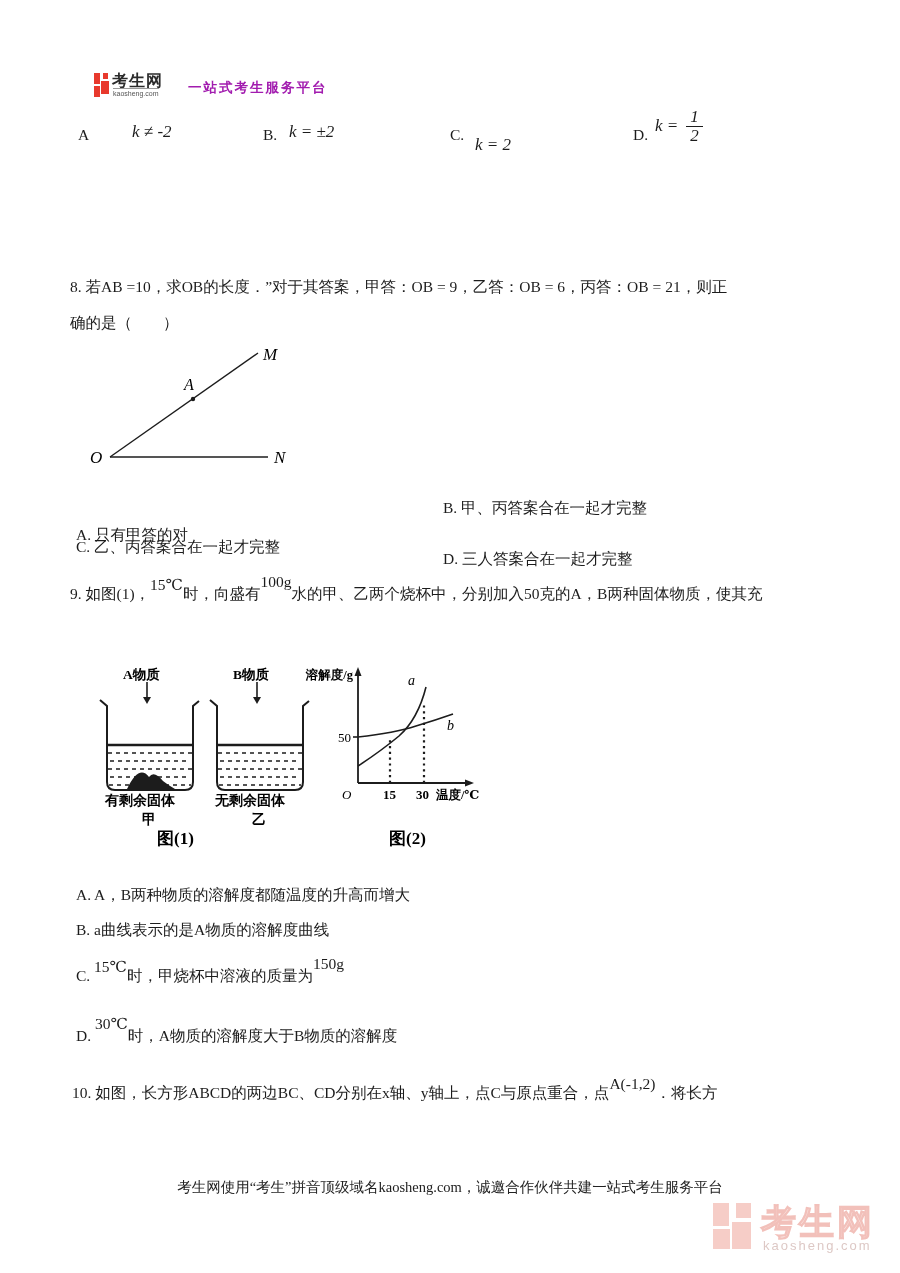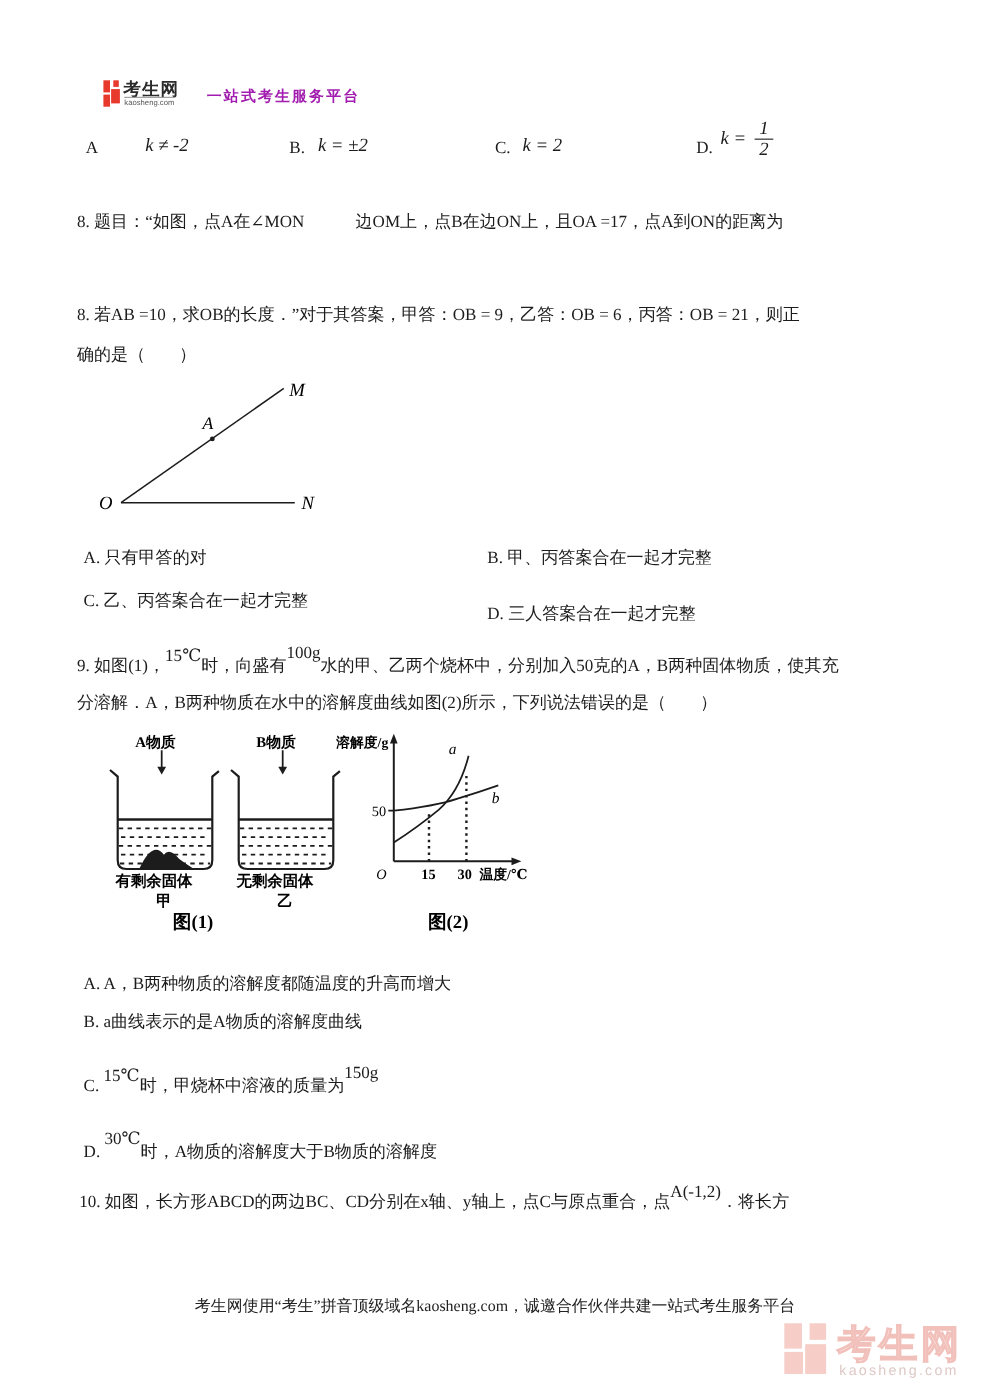--- a/index.html
+++ b/index.html
@@ -19,21 +19,21 @@
               font-family:"Liberation Sans","DejaVu Sans",sans-serif;letter-spacing:1px;}
   .logo-domain{position:absolute;left:113px;top:88px;font-size:7px;color:#555;
                font-family:"Liberation Sans","DejaVu Sans",sans-serif;border-top:1px solid #999;padding-top:1px;}
   .tagline{position:absolute;left:164px;top:79px;font-size:13.5px;font-weight:bold;color:#a21caf;letter-spacing:2px;margin-left:24px;}
   
   .fracwrap{position:absolute;left:655px;top:108px;font-size:17px;font-style:italic;display:flex;align-items:center;}
   .frac{display:inline-flex;flex-direction:column;align-items:center;margin-left:8px;font-style:italic;line-height:1.05;}
   .frac .num{padding:0 4px;}
   .frac .den{padding:0 4px;border-top:1.5px solid #1c1c1c;}
   .sup{display:inline-block;transform:translateY(-9px);text-align:center;}
-  .sup2{display:inline-block;transform:translateY(-12px);margin-top:12px;}
+  .sup2{display:inline-block;transform:translateY(-12px);}
   
   .footer{position:absolute;left:0;top:1178px;width:900px;text-align:center;font-size:14.5px;color:#222;}
   .wm{position:absolute;left:713px;top:1203px;width:190px;height:55px;}
   .wm-icon div{position:absolute;background:#f6cdc7;}
   .wm-b1{left:0;top:0;width:16px;height:23px;}
   .wm-b2{left:0;top:26px;width:17px;height:20px;}
   .wm-b3{left:23px;top:0;width:15px;height:15px;}
   .wm-b4{left:19px;top:19px;width:19px;height:27px;}
   .wm-title{position:absolute;left:48px;top:-4px;font-size:35px;font-weight:bold;color:#fbe9e7;
             -webkit-text-stroke:1.2px #f2c0ba;font-family:"Liberation Sans","DejaVu Sans",sans-serif;letter-spacing:3px;}
@@ -56,53 +56,51 @@
     <div class="logo-title">考生网</div>
     <div class="logo-domain">kaosheng.com</div>
     <div class="tagline">一站式考生服务平台</div>
   </div>
 
   <div class="ln" style="left:78px;top:124px;">A</div>
   <div class="ln kval" style="left:132px;top:121px;">k ≠ -2</div>
   <div class="ln" style="left:263px;top:124px;">B.</div>
   <div class="ln kval" style="left:289px;top:121px;">k = ±2</div>
   <div class="ln" style="left:450px;top:124px;">C.</div>
-  <div class="ln kval" style="left:475px;top:121px;">k = 2</div>
+  <div class="ln kval" style="left:475px;top:134px;">k = 2</div>
   <div class="ln" style="left:633px;top:124px;">D.</div>
   <div class="fracwrap">
     <span>k =</span>
     <span class="frac">
       <span class="num">1</span>
       <span class="den">2</span>
     </span>
   </div>
 
-  <div class="ln" style="left:70px;top:191px;">8. 题目：“如图，点A在∠MON　　　边OM上，点B在边ON上，且OA =17，点A到ON的距离为</div>
   <div class="ln" style="left:70px;top:276px;">8. 若AB =10，求OB的长度．”对于其答案，甲答：OB = 9，乙答：OB = 6，丙答：OB = 21，则正</div>
   <div class="ln" style="left:70px;top:312px;">确的是（　　）</div>
 
   <svg class="abs" style="left:88px;top:340px;" width="270" height="135" viewBox="0 0 270 135">
     <line x1="22" y1="117" x2="170" y2="13" stroke="#1c1c1c" stroke-width="1.4"></line>
     <line x1="22" y1="117" x2="180" y2="117" stroke="#1c1c1c" stroke-width="1.4"></line>
     <circle cx="105" cy="59" r="2.2" fill="#1c1c1c"></circle>
     <text x="175" y="20" font-size="17" font-style="italic">M</text>
     <text x="96" y="50" font-size="16" font-style="italic">A</text>
     <text x="2" y="123" font-size="17" font-style="italic">O</text>
     <text x="186" y="123" font-size="17" font-style="italic">N</text>
   </svg>
 
-  <div class="ln" style="left:76px;top:497px;">A. 只有甲答的对</div>
+  <div class="ln" style="left:76px;top:524px;">A. 只有甲答的对</div>
   <div class="ln" style="left:443px;top:497px;">B. 甲、丙答案合在一起才完整</div>
   <div class="ln" style="left:76px;top:536px;">C. 乙、丙答案合在一起才完整</div>
   <div class="ln" style="left:443px;top:548px;">D. 三人答案合在一起才完整</div>
 
   <div class="ln" style="left:70px;top:583px;">
     <span>9. 如图(1)，</span><span class="sup">15℃</span><span>时，向盛有</span><span class="sup2">100g</span><span>水的甲、乙两个烧杯中，分别加入50克的A，B两种固体物质，使其充</span>
   </div>
-  <div class="ln" style="left:70px;top:629px;">分溶解．A，B两种物质在水中的溶解度曲线如图(2)所示，下列说法错误的是（　　）</div>
 
   <svg class="abs" style="left:95px;top:660px;" width="440" height="195" viewBox="0 0 440 195">
 
     <g>
       <text x="28" y="19" font-size="13.5" font-weight="bold">A物质</text>
       <line x1="52" y1="22" x2="52" y2="38" stroke="#1c1c1c" stroke-width="1.6"></line>
       <polygon points="48,37 56,37 52,44" fill="#1c1c1c"></polygon>
       <path d="M5,40 L12,46 L12,122 Q12,130 20,130 L90,130 Q98,130 98,122 L98,46 L104,41" fill="none" stroke="#1c1c1c" stroke-width="2"></path>
       <line x1="12" y1="85" x2="98" y2="85" stroke="#1c1c1c" stroke-width="2.4"></line>
       <g stroke="#1c1c1c" stroke-width="1.6" stroke-dasharray="4,4">

